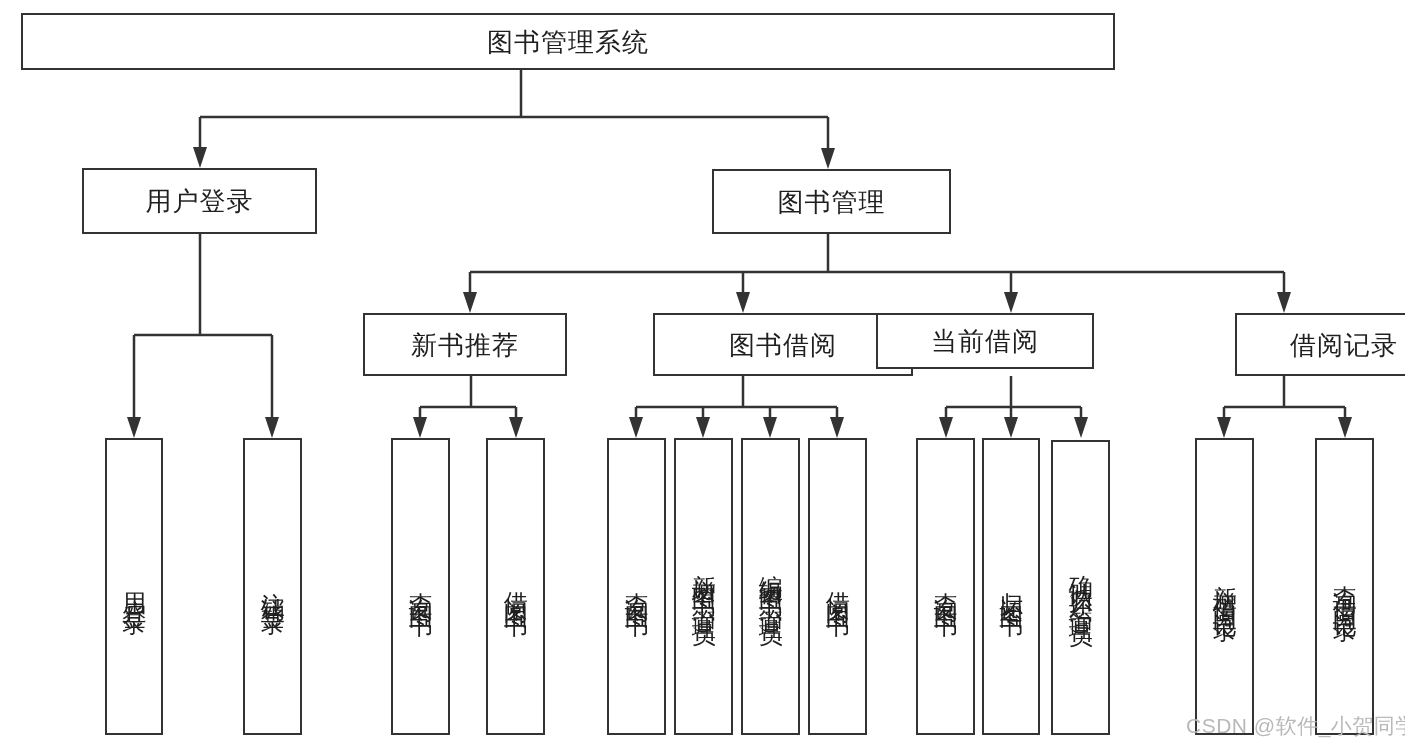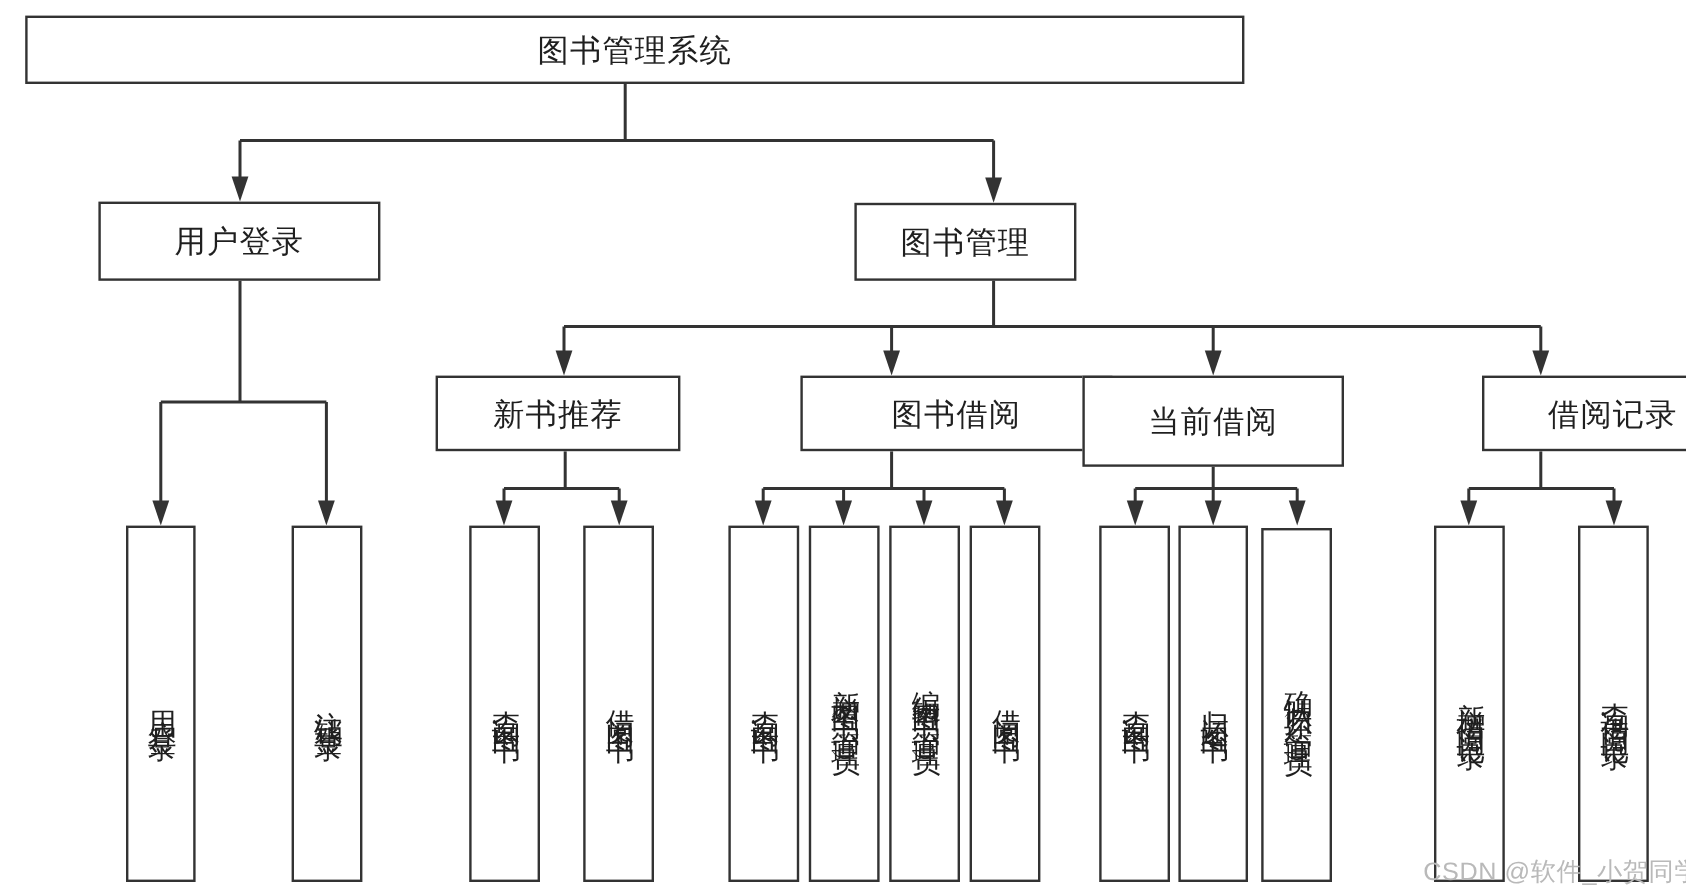--- a/index.html
+++ b/index.html
@@ -96,38 +96,38 @@
       <polygon points="1074,417 1088,417 1081,438"></polygon>
     </g>
 
     <g>
       <path d="M1284 376 V407 M1224 407 H1345 M1224 407 V420 M1345 407 V420"></path>
       <polygon points="1217,417 1231,417 1224,438"></polygon>
       <polygon points="1338,417 1352,417 1345,438"></polygon>
     </g>
   </svg>
 
-  <div class="hbox" style="left:21px;top:13px;width:1016px;height:57px">
+  <div class="hbox" style="left:21px;top:13px;width:1094px;height:57px">
     <span class="hlabel">图书管理系统</span>
   </div>
 
   <div class="hbox" style="left:82px;top:168px;width:235px;height:66px">
     <span class="hlabel">用户登录</span>
   </div>
-  <div class="hbox" style="left:712px;top:169px;width:185px;height:65px">
+  <div class="hbox" style="left:712px;top:169px;width:239px;height:65px">
     <span class="hlabel">图书管理</span>
   </div>
 
   <div class="hbox" style="left:363px;top:313px;width:204px;height:63px">
     <span class="hlabel">新书推荐</span>
   </div>
-  <div class="hbox" style="left:667px;top:313px;width:260px;height:63px">
+  <div class="hbox" style="left:653px;top:313px;width:260px;height:63px">
     <span class="hlabel">图书借阅</span>
   </div>
-  <div class="hbox" style="left:902px;top:313px;width:218px;height:76px">
+  <div class="hbox" style="left:876px;top:313px;width:218px;height:56px">
     <span class="hlabel">当前借阅</span>
   </div>
   <div class="hbox" style="left:1235px;top:313px;width:218px;height:63px">
     <span class="hlabel">借阅记录</span>
   </div>
 
   <div class="vbox" style="left:105px;top:438px;width:58px;height:297px">
     <span class="vtext">用户登录</span>
   </div>
   <div class="vbox" style="left:243px;top:438px;width:59px;height:297px">

